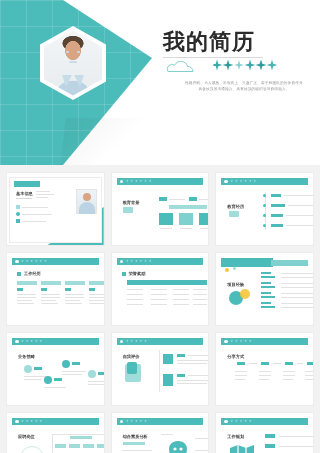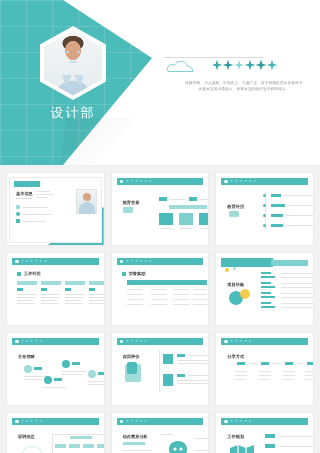--- a/index.html
+++ b/index.html
@@ -149,23 +149,23 @@
       <div class="hex-photo"></div>
       <div class="hex-face-detail">
         <i class="f-collarL"></i>
           <i class="f-collarR"></i>
         <i class="f-eyeL"></i>
           <i class="f-eyeR"></i>
           <i class="f-mouth"></i>
       </div>
     </div>
 
-    <div class="dept">设计部</div>
 
     <div class="hero-right">
+      <div class="hero-title">我的简历</div>
       <div class="title-rule"></div>
 
       <div class="deco-row">
         <svg class="cloud-ic" width="36" height="13" viewBox="0 0 36 13">
           <path d="M5 11.5 H30 a5 5 0 0 0 -5.4 -5 a7 7 0 0 0 -13 -1.2 A4.6 4.6 0 0 0 5 11.5 Z" fill="none" stroke="#7fd0ce" stroke-width="1"></path>
         </svg>
         <svg class="flakes" width="72" height="15" viewBox="0 0 72 15">
           <g fill="#3aa9a7">
             <g transform="translate(4,7)">
               <path d="M0 -5.4 L1.2 -1.2 L5.4 0 L1.2 1.2 L0 5.4 L-1.2 1.2 L-5.4 0 L-1.2 -1.2 Z"></path>

